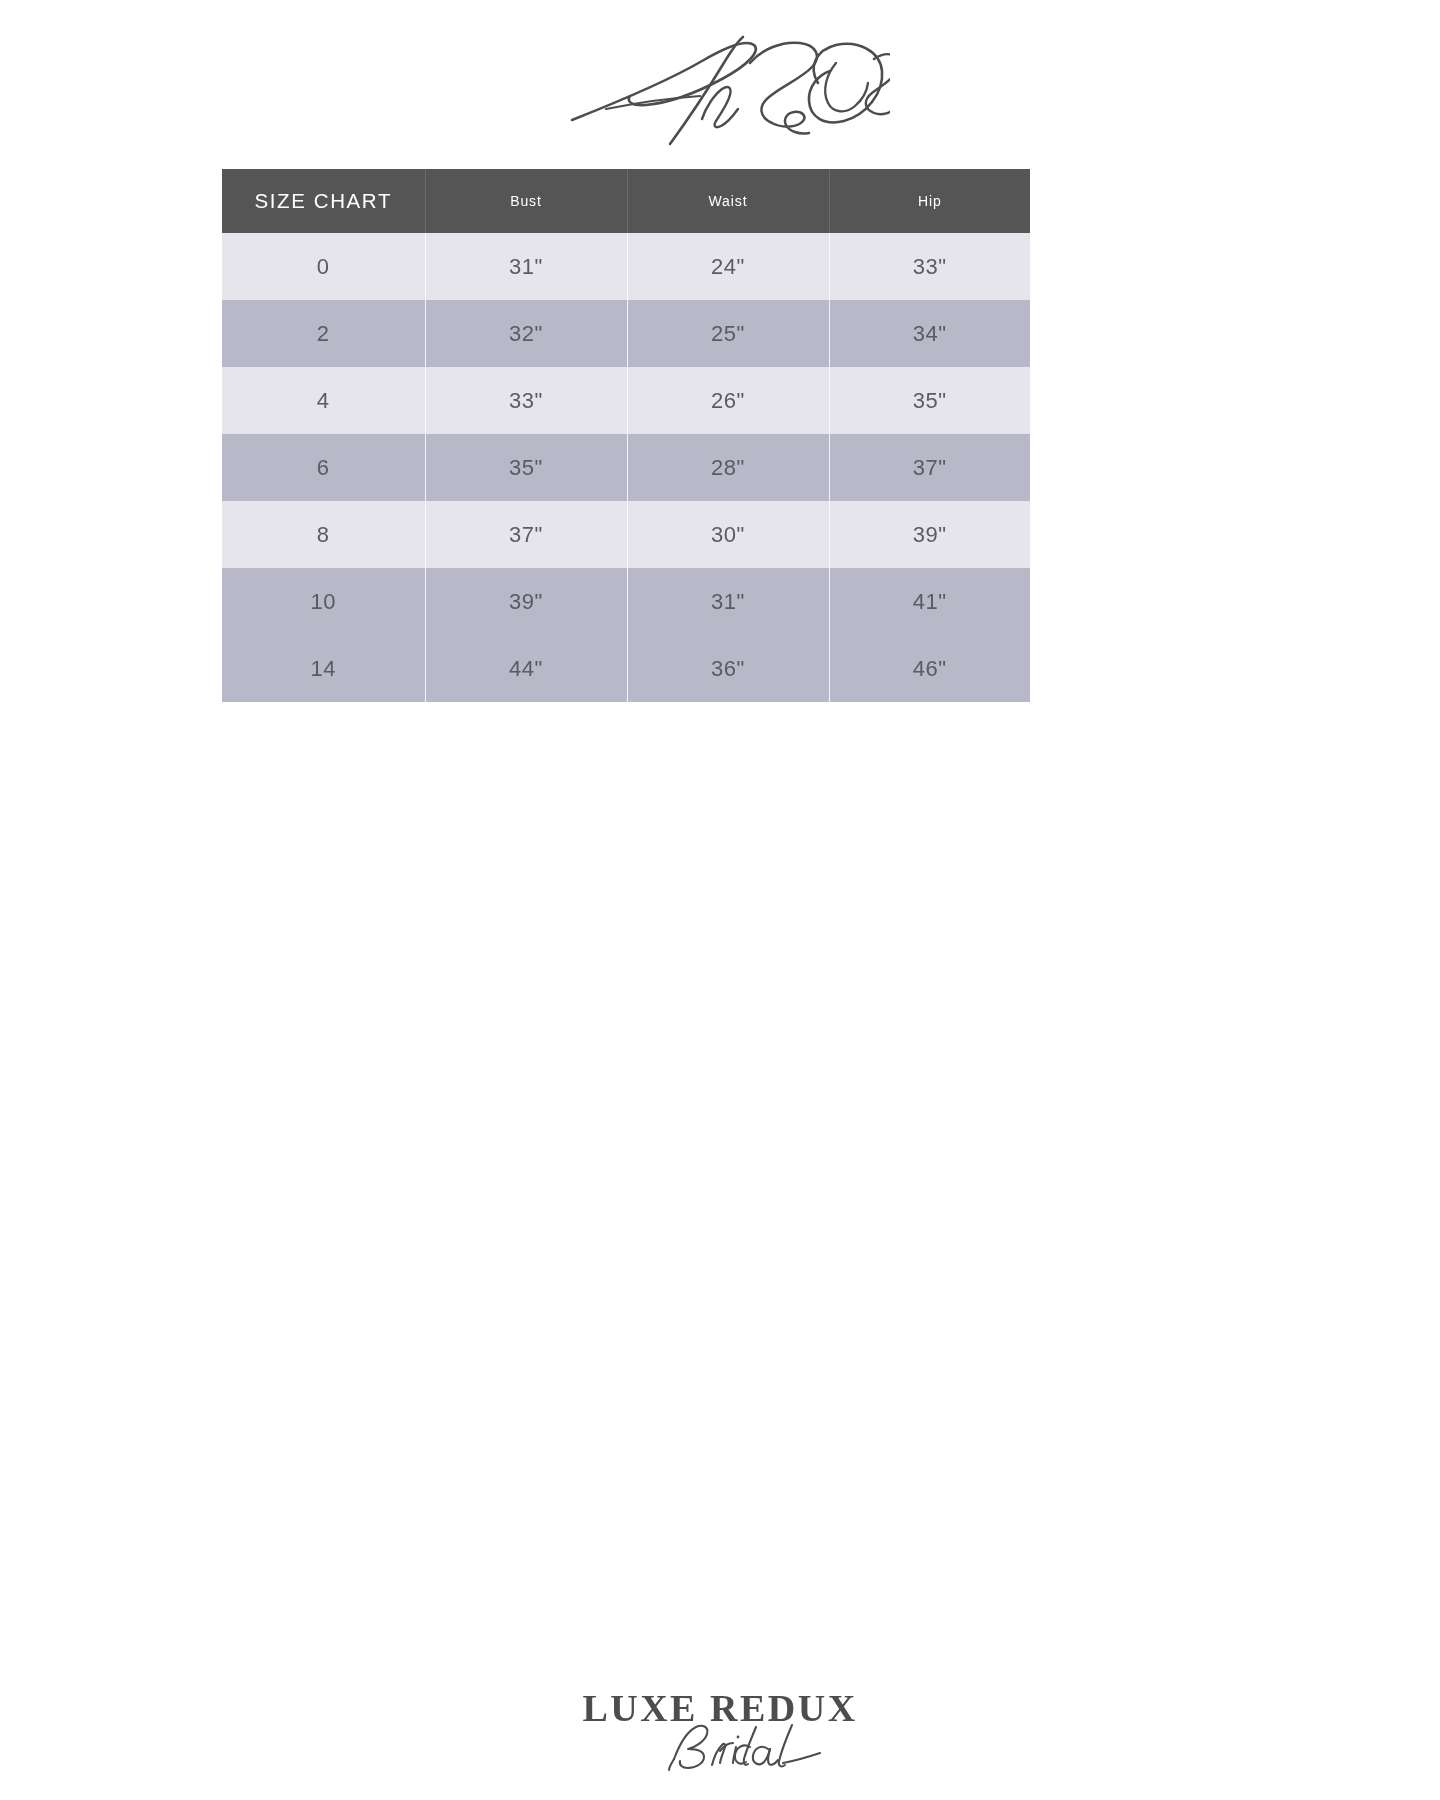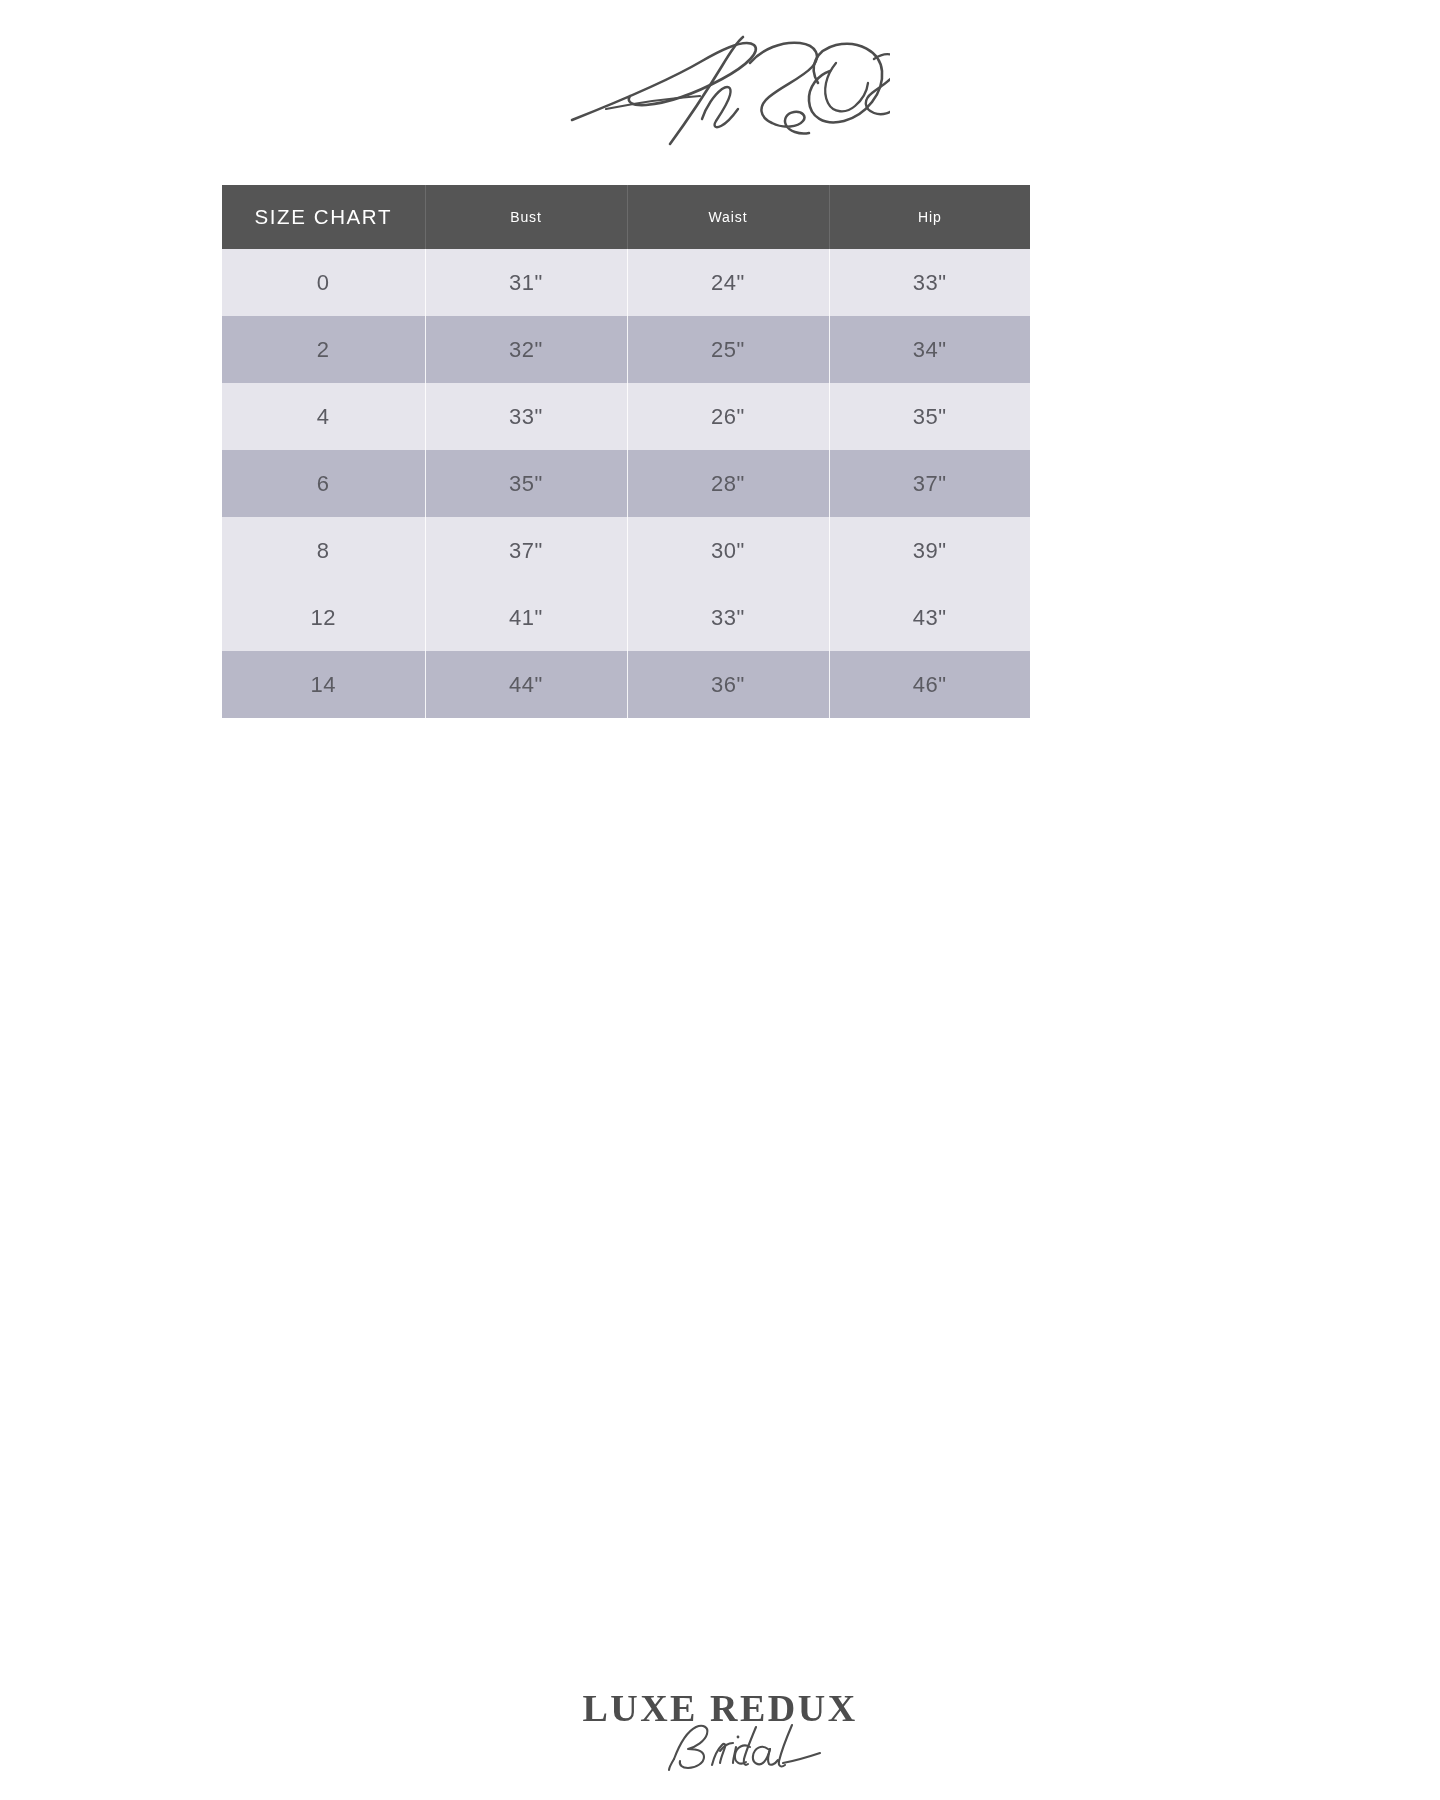--- a/index.html
+++ b/index.html
@@ -42,21 +42,20 @@
   .size-table-wrap {
     position: absolute;
     left: 222px;
     top: 169px;
     width: 808px;
   }
   table.size-table {
     width: 808px;
     border-collapse: collapse;
     table-layout: fixed;
-    margin-top: 16px;
   }
   table.size-table col.c-size  { width: 203px; }
   table.size-table col.c-bust  { width: 202px; }
   table.size-table col.c-waist { width: 202px; }
   table.size-table col.c-hip   { width: 201px; }
 
   table.size-table thead th {
     background: #555555;
     color: #ffffff;
     height: 64px;
@@ -173,25 +172,25 @@
           <td>35"</td>
           <td>28"</td>
           <td>37"</td>
         </tr>
         <tr class="row-light">
           <td>8</td>
           <td>37"</td>
           <td>30"</td>
           <td>39"</td>
         </tr>
-        <tr class="row-light">
-          <td>12</td>
+        <tr class="row-dark">
+          <td>10</td>
+          <td>39"</td>
+          <td>31"</td>
           <td>41"</td>
-          <td>33"</td>
-          <td>43"</td>
         </tr>
         <tr class="row-dark">
           <td>14</td>
           <td>44"</td>
           <td>36"</td>
           <td>46"</td>
         </tr>
       </tbody>
     </table>
   </div>

